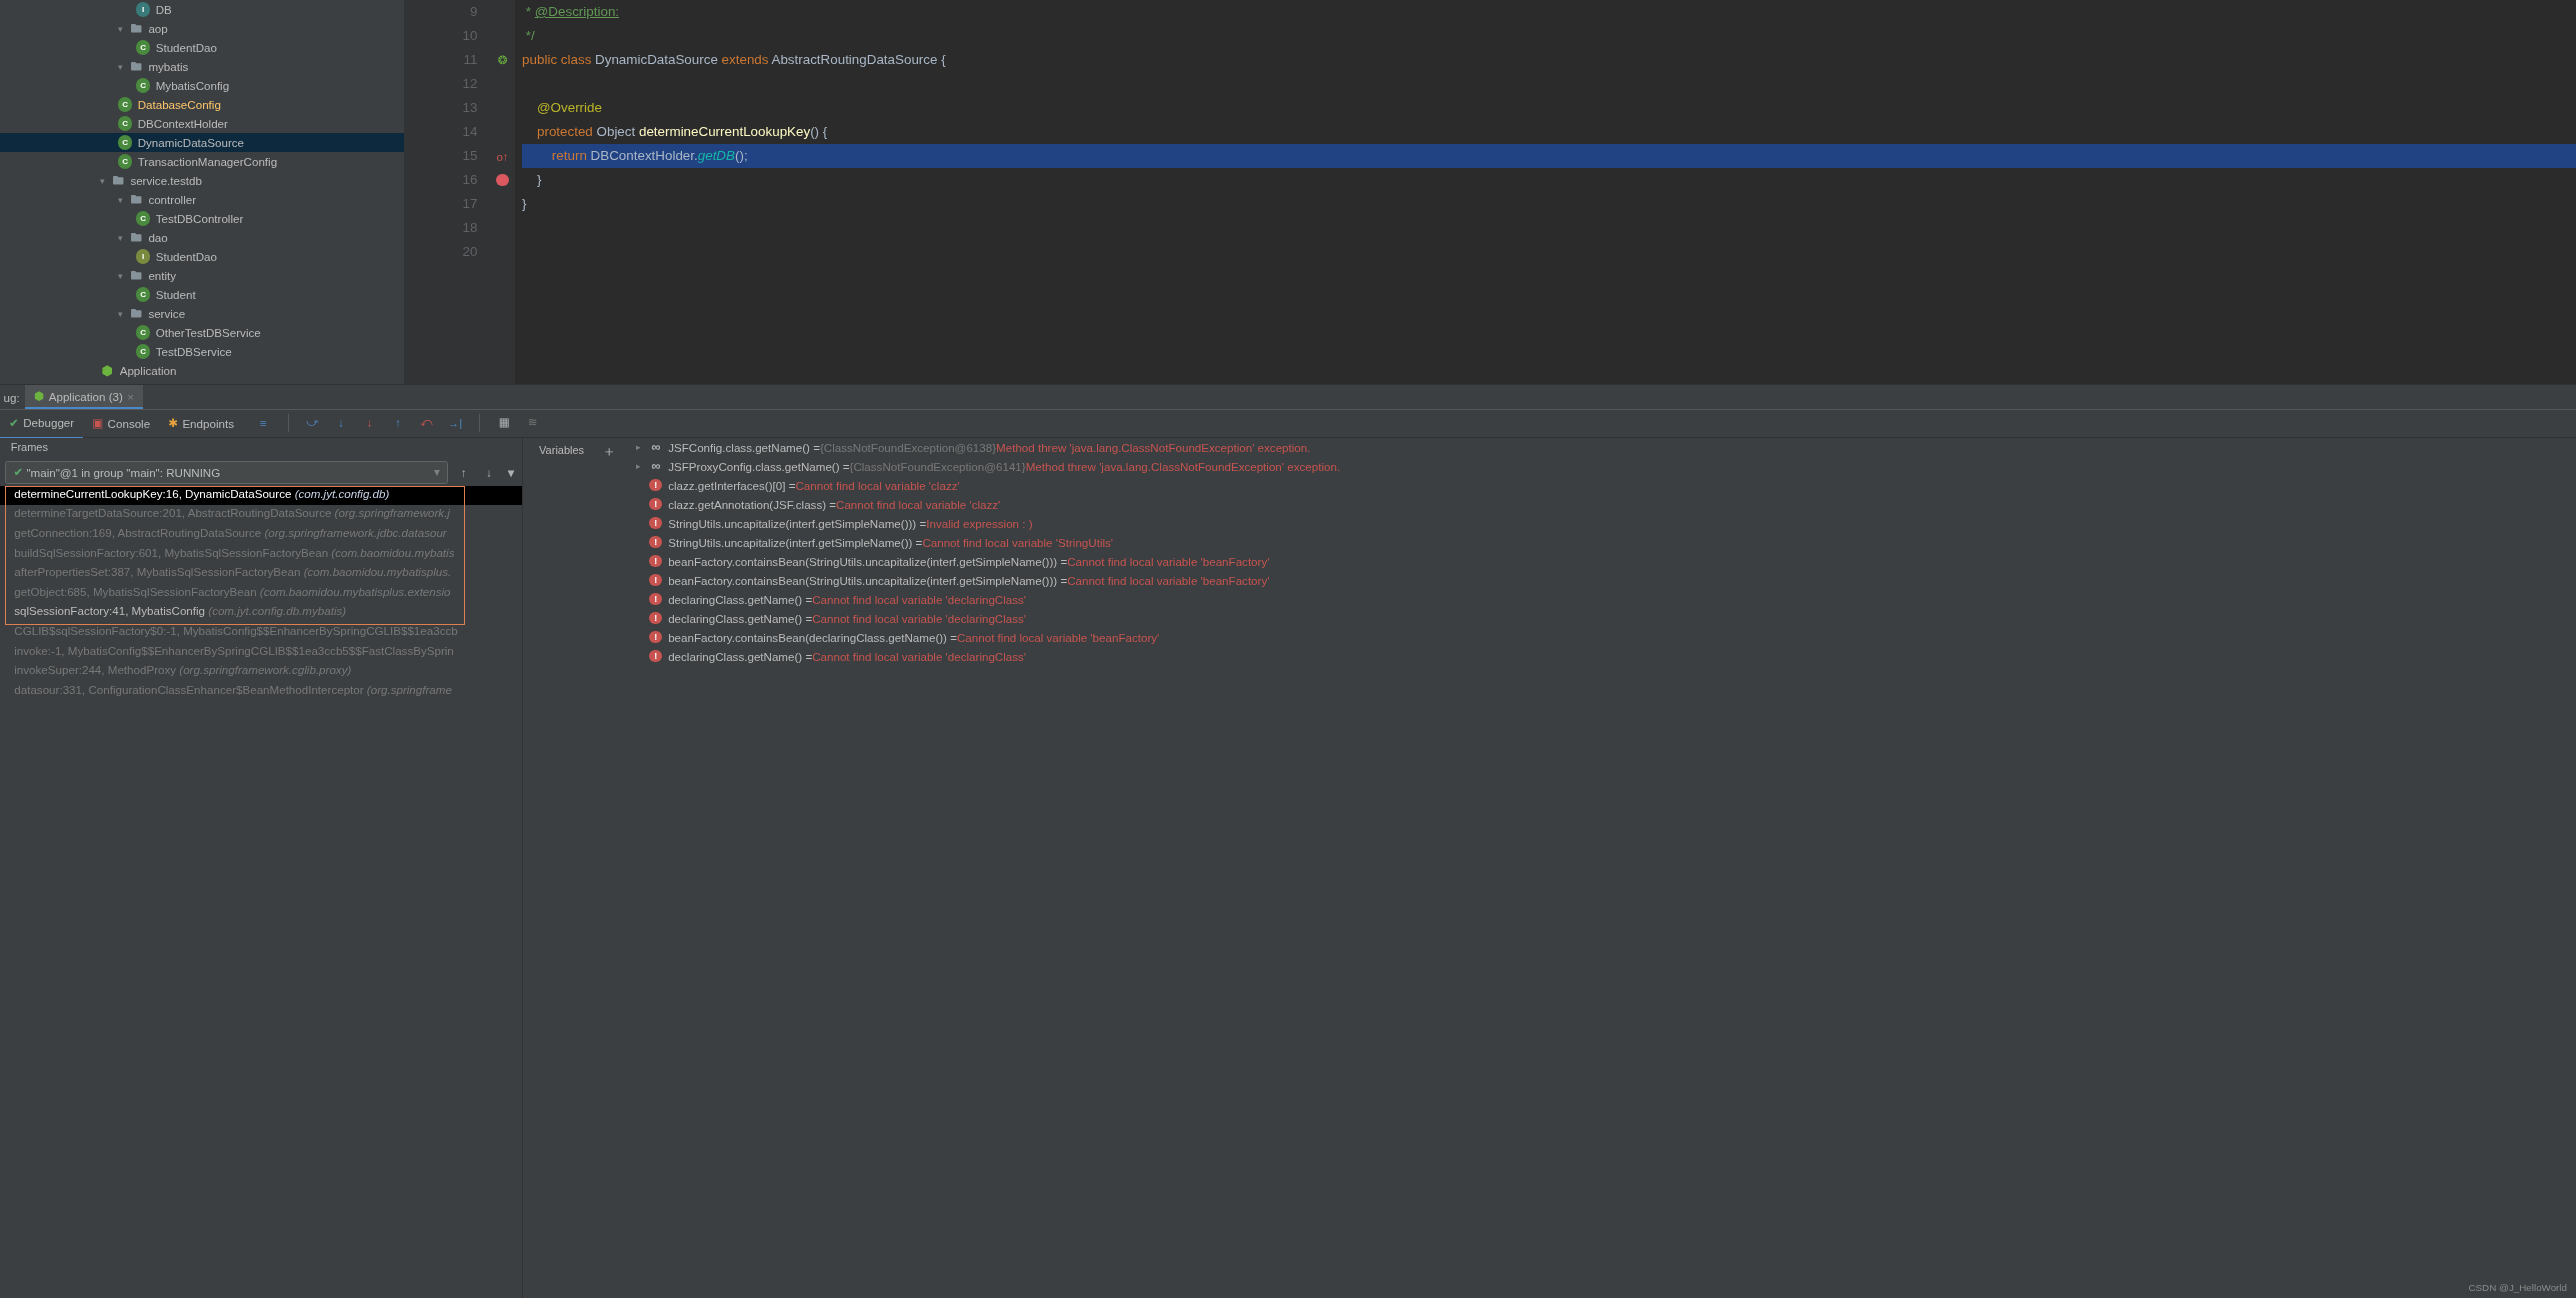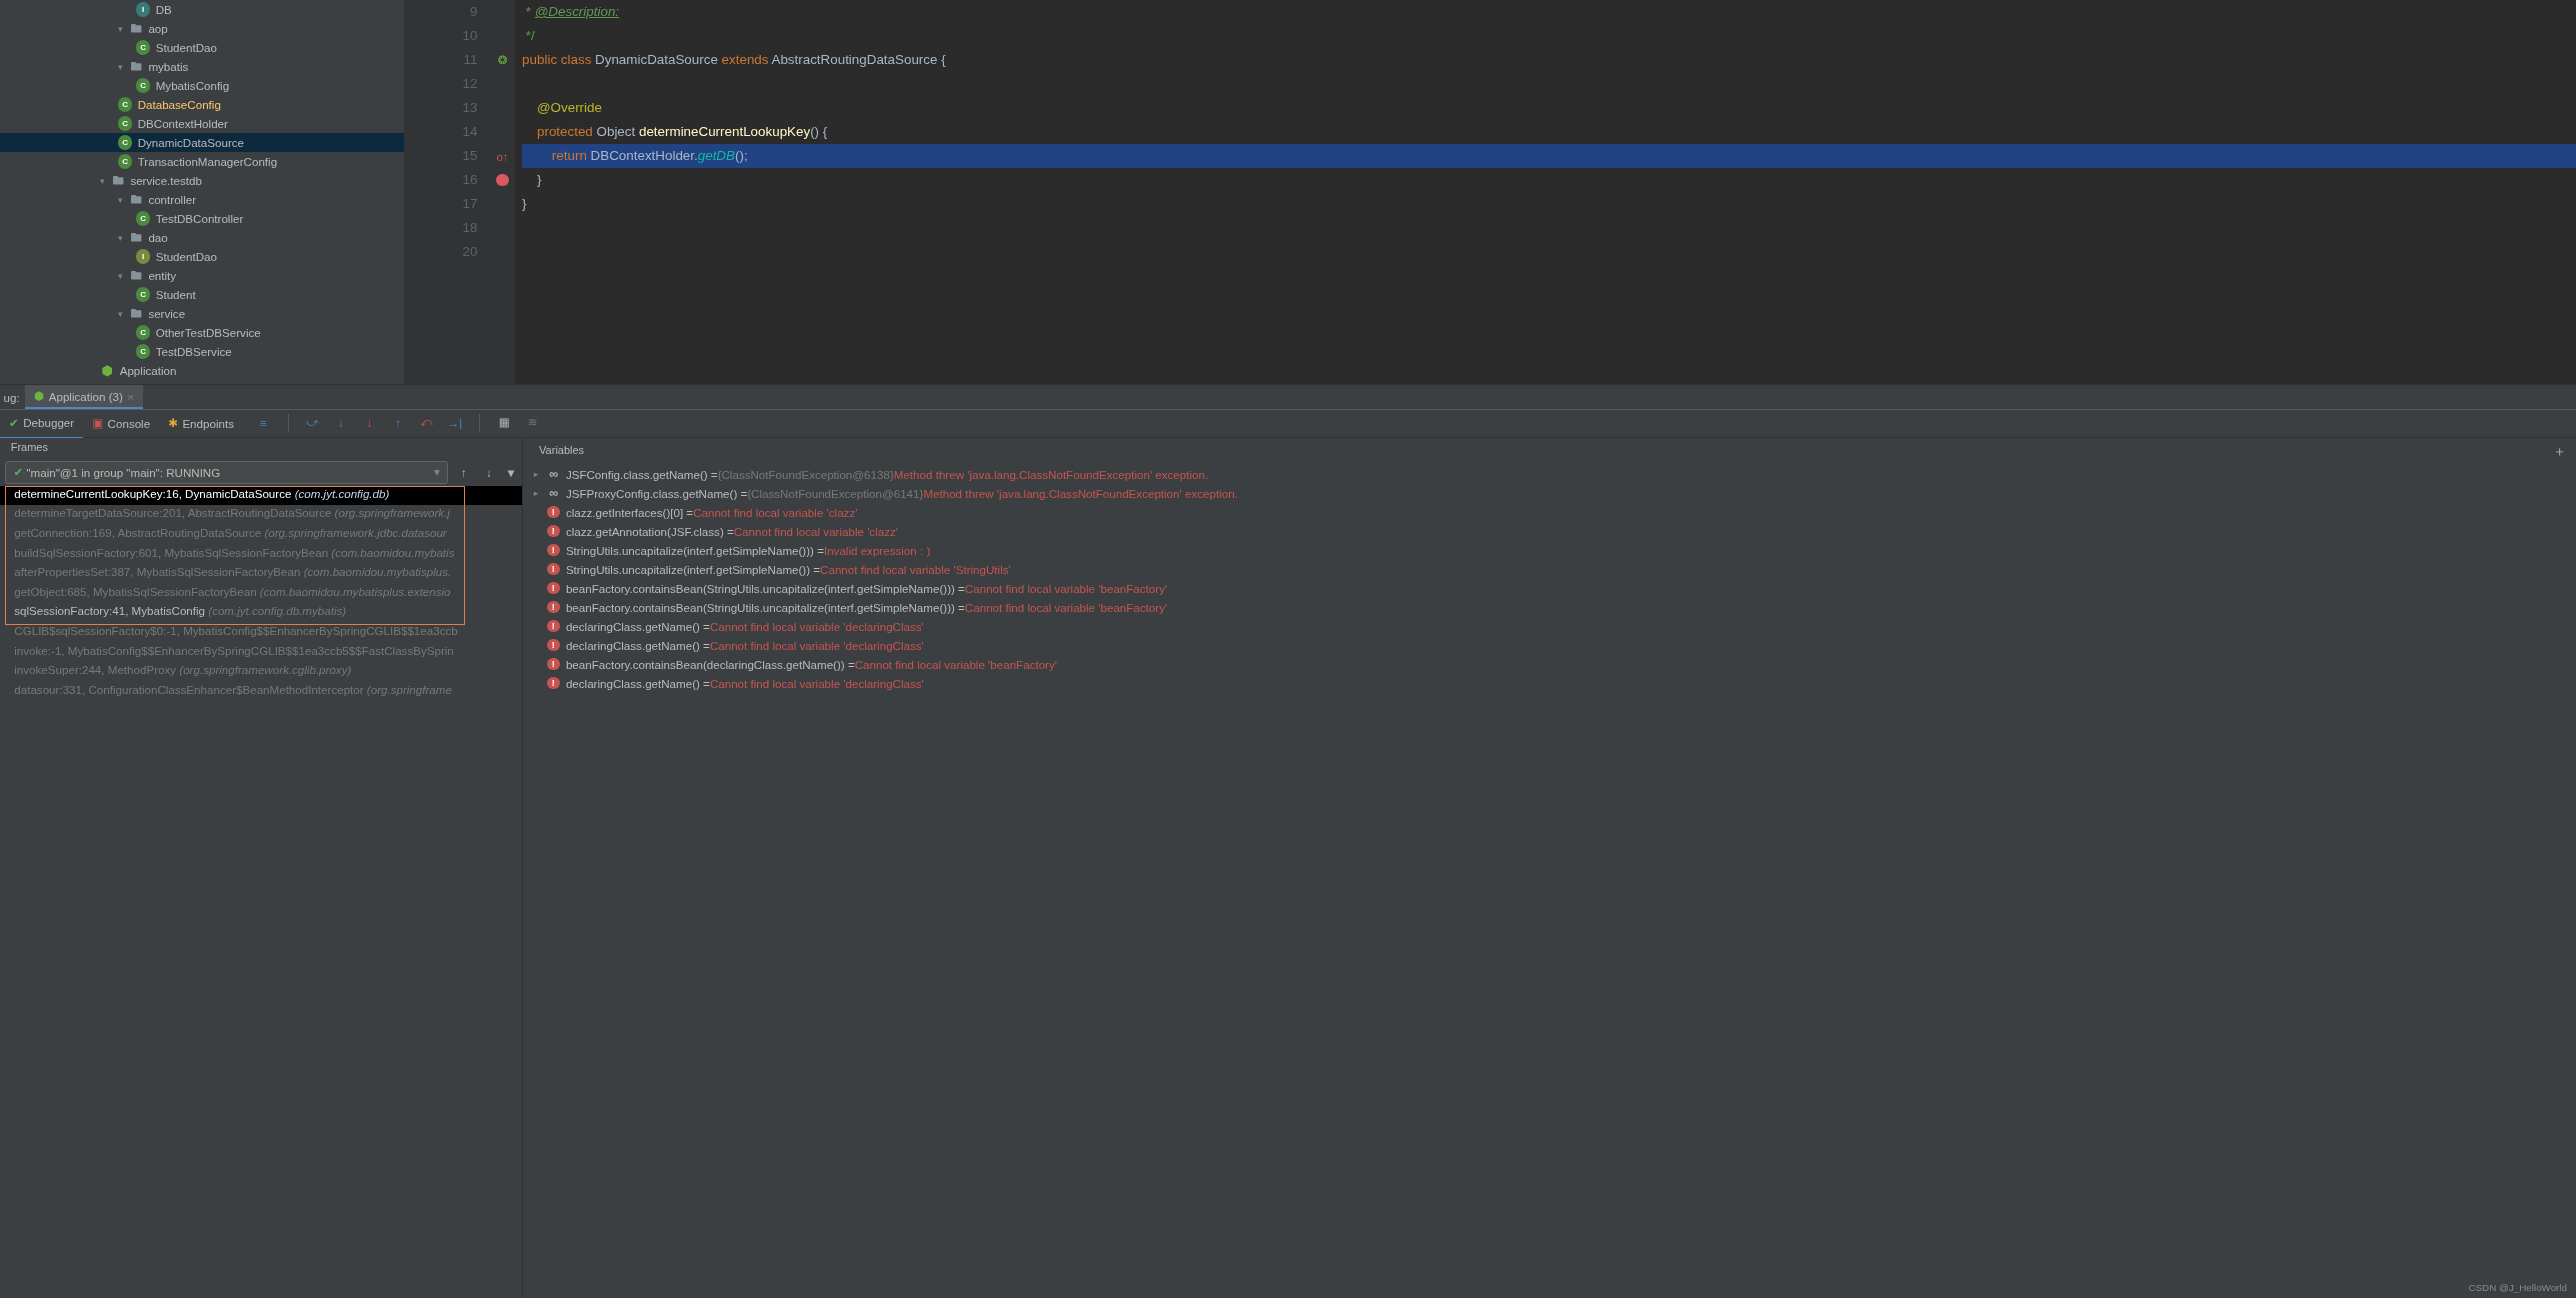--- a/index.html
+++ b/index.html
@@ -18,21 +18,21 @@
 .ico-c{background:#4a8a3f}.ico-i{background:#7a8a3f}.ico-j{background:#3a7a7a}
 .ico-spring{background:none;color:#6db33f;font-size:12.5px}
 .txt{color:#bbbbbb}.txt-hl{color:#ffc66d}
 .editor { flex:1; display:flex; background:#2b2b2b; }
 .gutter{width:86px;background:#313335;text-align:right;padding-right:12.5px;color:#606366;font-family:Consolas,monospace;font-size:13.4px;line-height:24px}
 .gutter-icons{width:25px;background:#313335}
 .gi{height:24px;display:flex;align-items:center;justify-content:center}
 .code{flex:1;font-family:Consolas,monospace;font-size:13.4px;line-height:24px;padding-left:7.1px;position:relative}
 .codeline{height:24px;white-space:pre}
 .codeline.current{background:#214283}
-.c-comment{color:#629755}.c-anno{color:#629755;font-style:italic;text-decoration:underline}
+.c-comment{color:#629755}.c-anno{color:#629755;text-decoration:underline}
 .c-kw{color:#cc7832}.c-cls{color:#a9b7c6}.c-ann{color:#bbb529}
 .c-meth{color:#fef9c3}.c-static{color:#14b8a6;font-style:italic}
 .run-tabs{height:25px;display:flex;align-items:center;padding-left:3.6px;background:#3c3f41;border-top:0.9px solid #323232}
 .run-tab{padding:3.6px 9px;display:flex;align-items:center;gap:4.5px;color:#bbbbbb}
 .run-tab.active{border-bottom:2.7px solid #4a88c7;background:#4e5254}
 .close-x{color:#808080;cursor:pointer}
 .tool-row{height:28.5px;background:#3c3f41;display:flex;align-items:center;border-top:0.9px solid #555758;border-bottom:0.9px solid #323232}
 .subtab{padding:0 9px;height:28.5px;display:flex;align-items:center;gap:4.5px;color:#bbbbbb;cursor:pointer}
 .subtab.active{border-bottom:1.8px solid #4a88c7}
 .tool-icons{display:flex;gap:12.5px;padding:0 12.5px}
@@ -47,21 +47,21 @@
 .nav-arrow{width:18px;text-align:center;color:#afb1b3;cursor:pointer}
 .filter-ico{cursor:pointer;color:#afb1b3}
 .frame-list{flex:1;overflow:hidden;position:relative}
 .frame{height:19.6px;padding:0.9px 14.3px;white-space:nowrap;color:#bbbbbb;cursor:pointer}
 .frame.selected-frame{background:#000000;color:#fff}
 .frame .pkg{color:#787878;font-style:italic}
 .frame.selected-frame .pkg{color:#c8d4e8}
 .frame.faded{color:#787878}
 .frame.bold{color:#bbbbbb}
 .orange-box{position:absolute;border:1.8px solid #e08050;pointer-events:none}
-.vars-pane{flex:1;display:flex;flex-direction:column}
+.vars-pane{flex:1;display:flex;flex-direction:row}
 .var-row{display:flex;align-items:center;height:19px;padding-left:10.7px;white-space:nowrap}
 .var-arrow{width:12.5px;color:#808080;font-size:9px}
 .var-ico{display:inline-flex;width:14.3px;height:14.3px;align-items:center;justify-content:center;margin-right:5.4px}
 .infinity{font-size:12.5px;color:#afb1b3;font-weight:bold}
 .err-ico{width:12.5px;height:12.5px;border-radius:50%;background:#c75450;color:#fff;font-size:9px;display:flex;align-items:center;justify-content:center;font-weight:bold}
 .var-expr{color:#bbbbbb}.var-gray{color:#787878}.var-red{color:#c75450}
 .plus-btn{width:18px;color:#afb1b3;cursor:pointer;font-size:14.3px}
 .watermark{position:fixed;right:9px;bottom:5.4px;color:#8a8a8a;font-size:9.8px}
 </style>
 </head>

